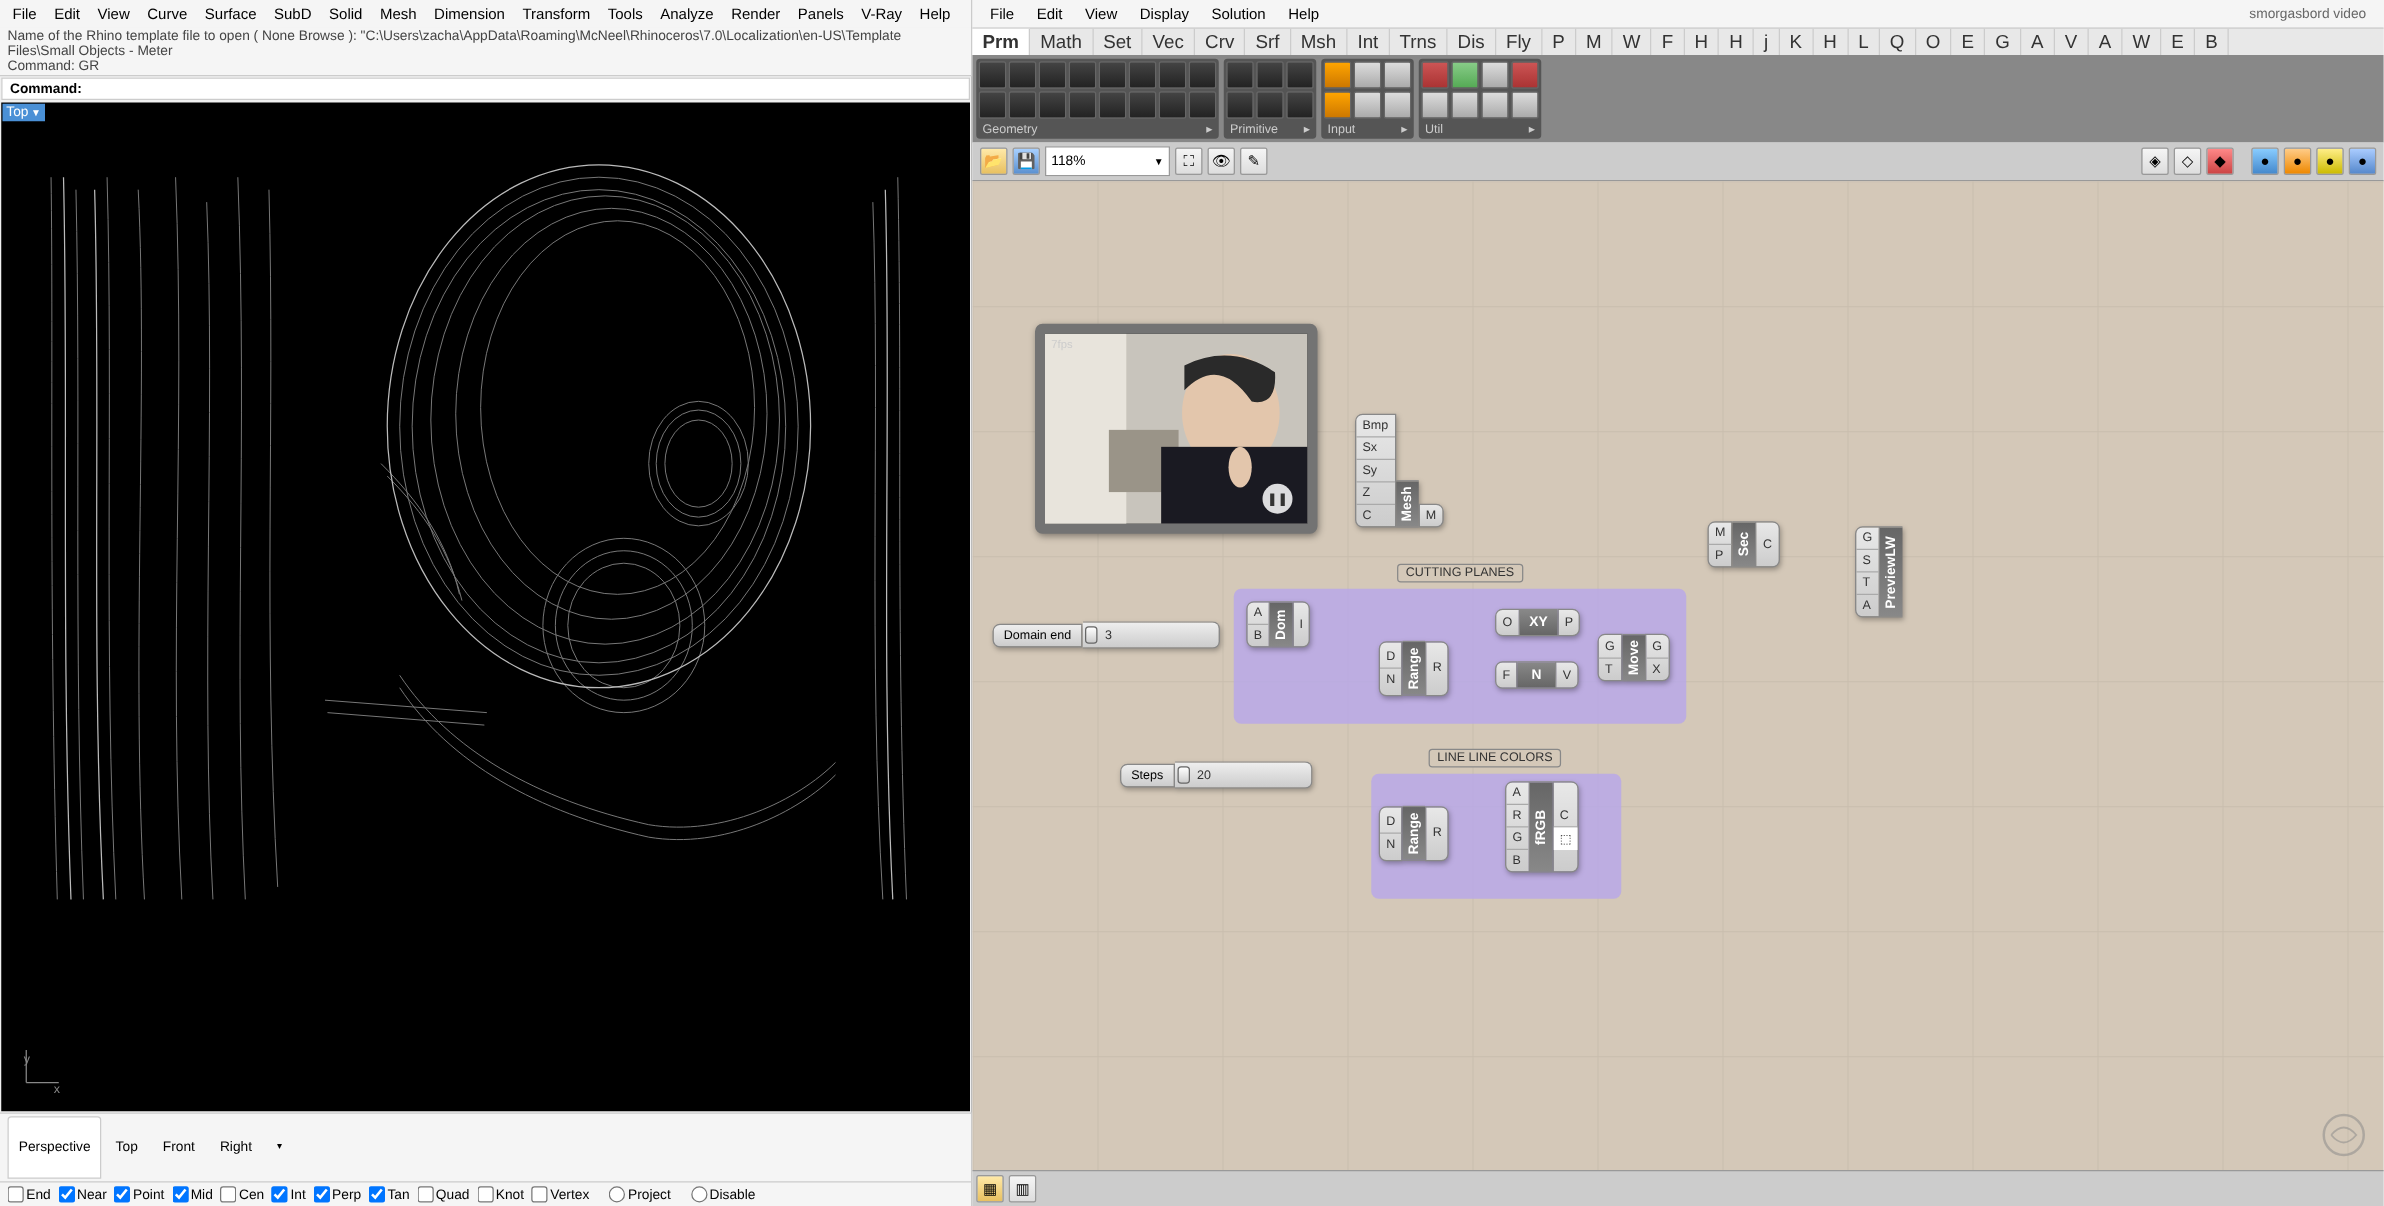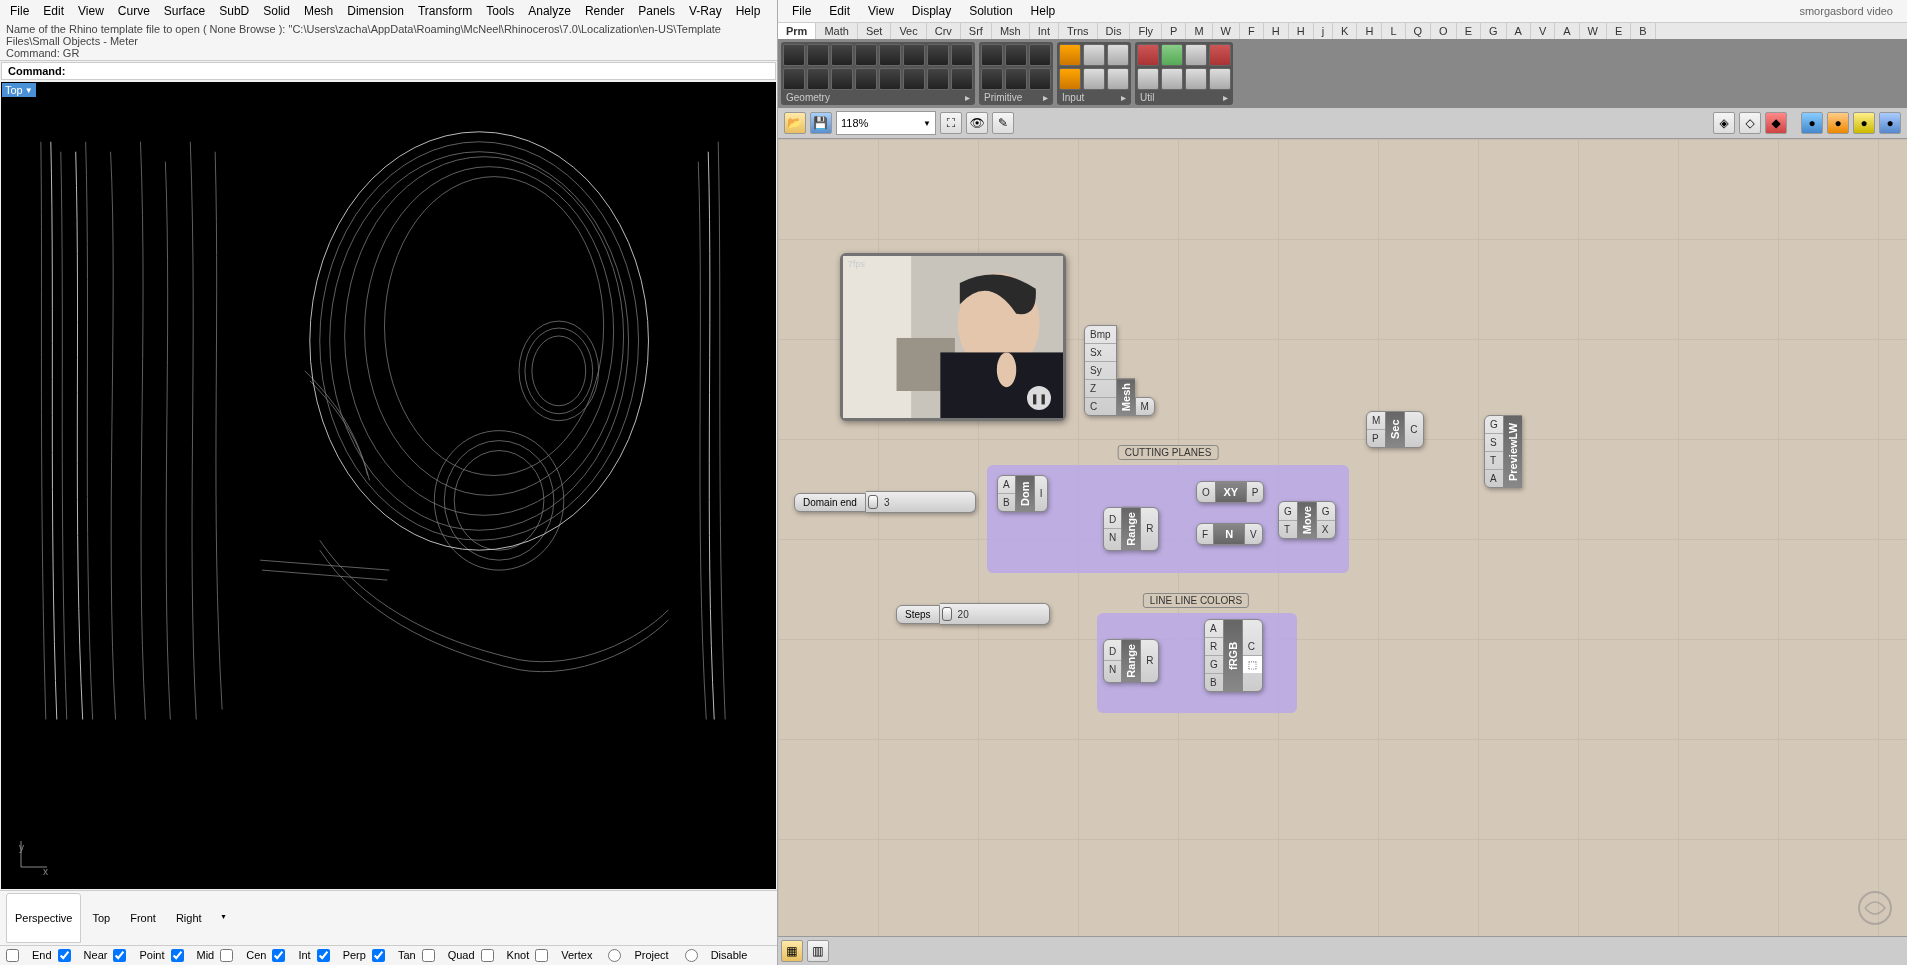--- a/index.html
+++ b/index.html
@@ -23,29 +23,29 @@
 .axis .y{position:absolute;bottom:22px;left:4px;}
 .axis .x{position:absolute;bottom:-2px;left:28px;}
 .axis svg{stroke:#888;}
 .contours{position:absolute;inset:0;}
 
 .view-tabs{display:flex;gap:2px;padding:2px 6px;font-size:11px;background:#f5f5f5;border-top:1px solid #ccc;}
 .view-tabs span{padding:18px 8px;border:1px solid transparent;border-radius:3px 3px 0 0;}
 .view-tabs span.active{background:#fff;border-color:#ccc;}
 
 .osnap-bar{display:flex;gap:6px;padding:3px 6px;font-size:11px;background:#f5f5f5;border-top:1px solid #ccc;align-items:center;}
-.osnap-bar label{display:flex;gap:13px;}
+.osnap-bar label{display:flex;align-items:center;gap:2px;}
 
 
 .gh-top{display:flex;justify-content:space-between;align-items:center;font-size:12px;padding:2px 6px;background:#f5f5f5;}
 .gh-menu{display:flex;gap:2px;}
 .gh-menu span{padding:2px 8px;}
 .gh-title{color:#666;padding:0 8px;font-size:11px;}
 
-.gh-tabs{display:flex;gap:0;font-size:11px;border-top:1px solid #ccc;background:#e8e8e8;}
+.gh-tabs{display:flex;gap:0;font-size:15px;border-top:1px solid #ccc;background:#e8e8e8;}
 .gh-tabs span{padding:2px 8px;border-right:1px solid #ccc;color:#333;}
 .gh-tabs span.active{background:#fff;font-weight:bold;}
 
 .ribbon{display:flex;gap:4px;padding:3px;background:#888;}
 .ribbon-group{display:flex;flex-direction:column;background:#555;border-radius:3px;padding:1px;}
 .rg-row{display:flex;}
 .rg-label{font-size:10px;color:#ccc;text-align:center;padding:1px 4px;display:flex;justify-content:space-between;align-items:center;}
 .ribbon-icon{width:22px;height:22px;background:linear-gradient(#ddd,#aaa);border:1px solid #666;border-radius:2px;margin:1px;position:relative;}
 .ribbon-icon.dark{background:linear-gradient(#444,#222);}
 .ribbon-icon.orange{background:linear-gradient(#ffa500,#cc7700);}
@@ -72,21 +72,21 @@
 
 .slider{position:absolute;display:flex;align-items:center;height:22px;filter:drop-shadow(1px 2px 2px rgba(0,0,0,0.3));}
 .slider .lbl{background:linear-gradient(#eee,#ccc);border:1px solid #888;border-radius:6px 0 0 6px;font-size:10px;padding:3px 8px;}
 .slider .track{width:110px;height:100%;background:linear-gradient(#eee,#ccc);border:1px solid #888;border-left:none;border-radius:0 6px 6px 0;position:relative;display:flex;align-items:center;}
 .slider .handle{position:absolute;width:10px;height:14px;background:linear-gradient(#fff,#ccc);border:1px solid #666;border-radius:3px;}
 .slider .val{font-size:10px;padding-left:18px;color:#333;}
 
 .group{position:absolute;background:#b8a8e8;border-radius:6px;opacity:0.85;}
 .group-label{position:absolute;font-size:10px;color:#333;background:#d4c8b8;padding:1px 6px;border:1px solid #888;border-radius:3px;transform:translateX(-50%);}
 
-.video-node{position:absolute;border:3px solid #737373;border-radius:6px;background:#333;filter:drop-shadow(1px 2px 3px rgba(0,0,0,0.4));margin-left:12px;}
+.video-node{position:absolute;border:8px solid #737373;border-radius:6px;background:#333;filter:drop-shadow(1px 2px 3px rgba(0,0,0,0.4));}
 .video-inner{position:relative;width:100%;height:100%;}
 .fps{position:absolute;top:3px;left:5px;font-size:9px;color:#ccc;z-index:2;}
 .play-btn{position:absolute;bottom:8px;right:12px;width:24px;height:24px;border-radius:50%;background:rgba(255,255,255,0.85);display:flex;align-items:center;justify-content:center;font-size:10px;color:#333;z-index:2;}
 
 .wire{position:absolute;inset:0;pointer-events:none;}
 
 .shelf{display:flex;gap:4px;padding:3px;background:#ccc;border-top:1px solid #999;}
 
 .gh-logo{position:absolute;bottom:10px;right:14px;width:36px;height:36px;opacity:0.5;}
 </style>

